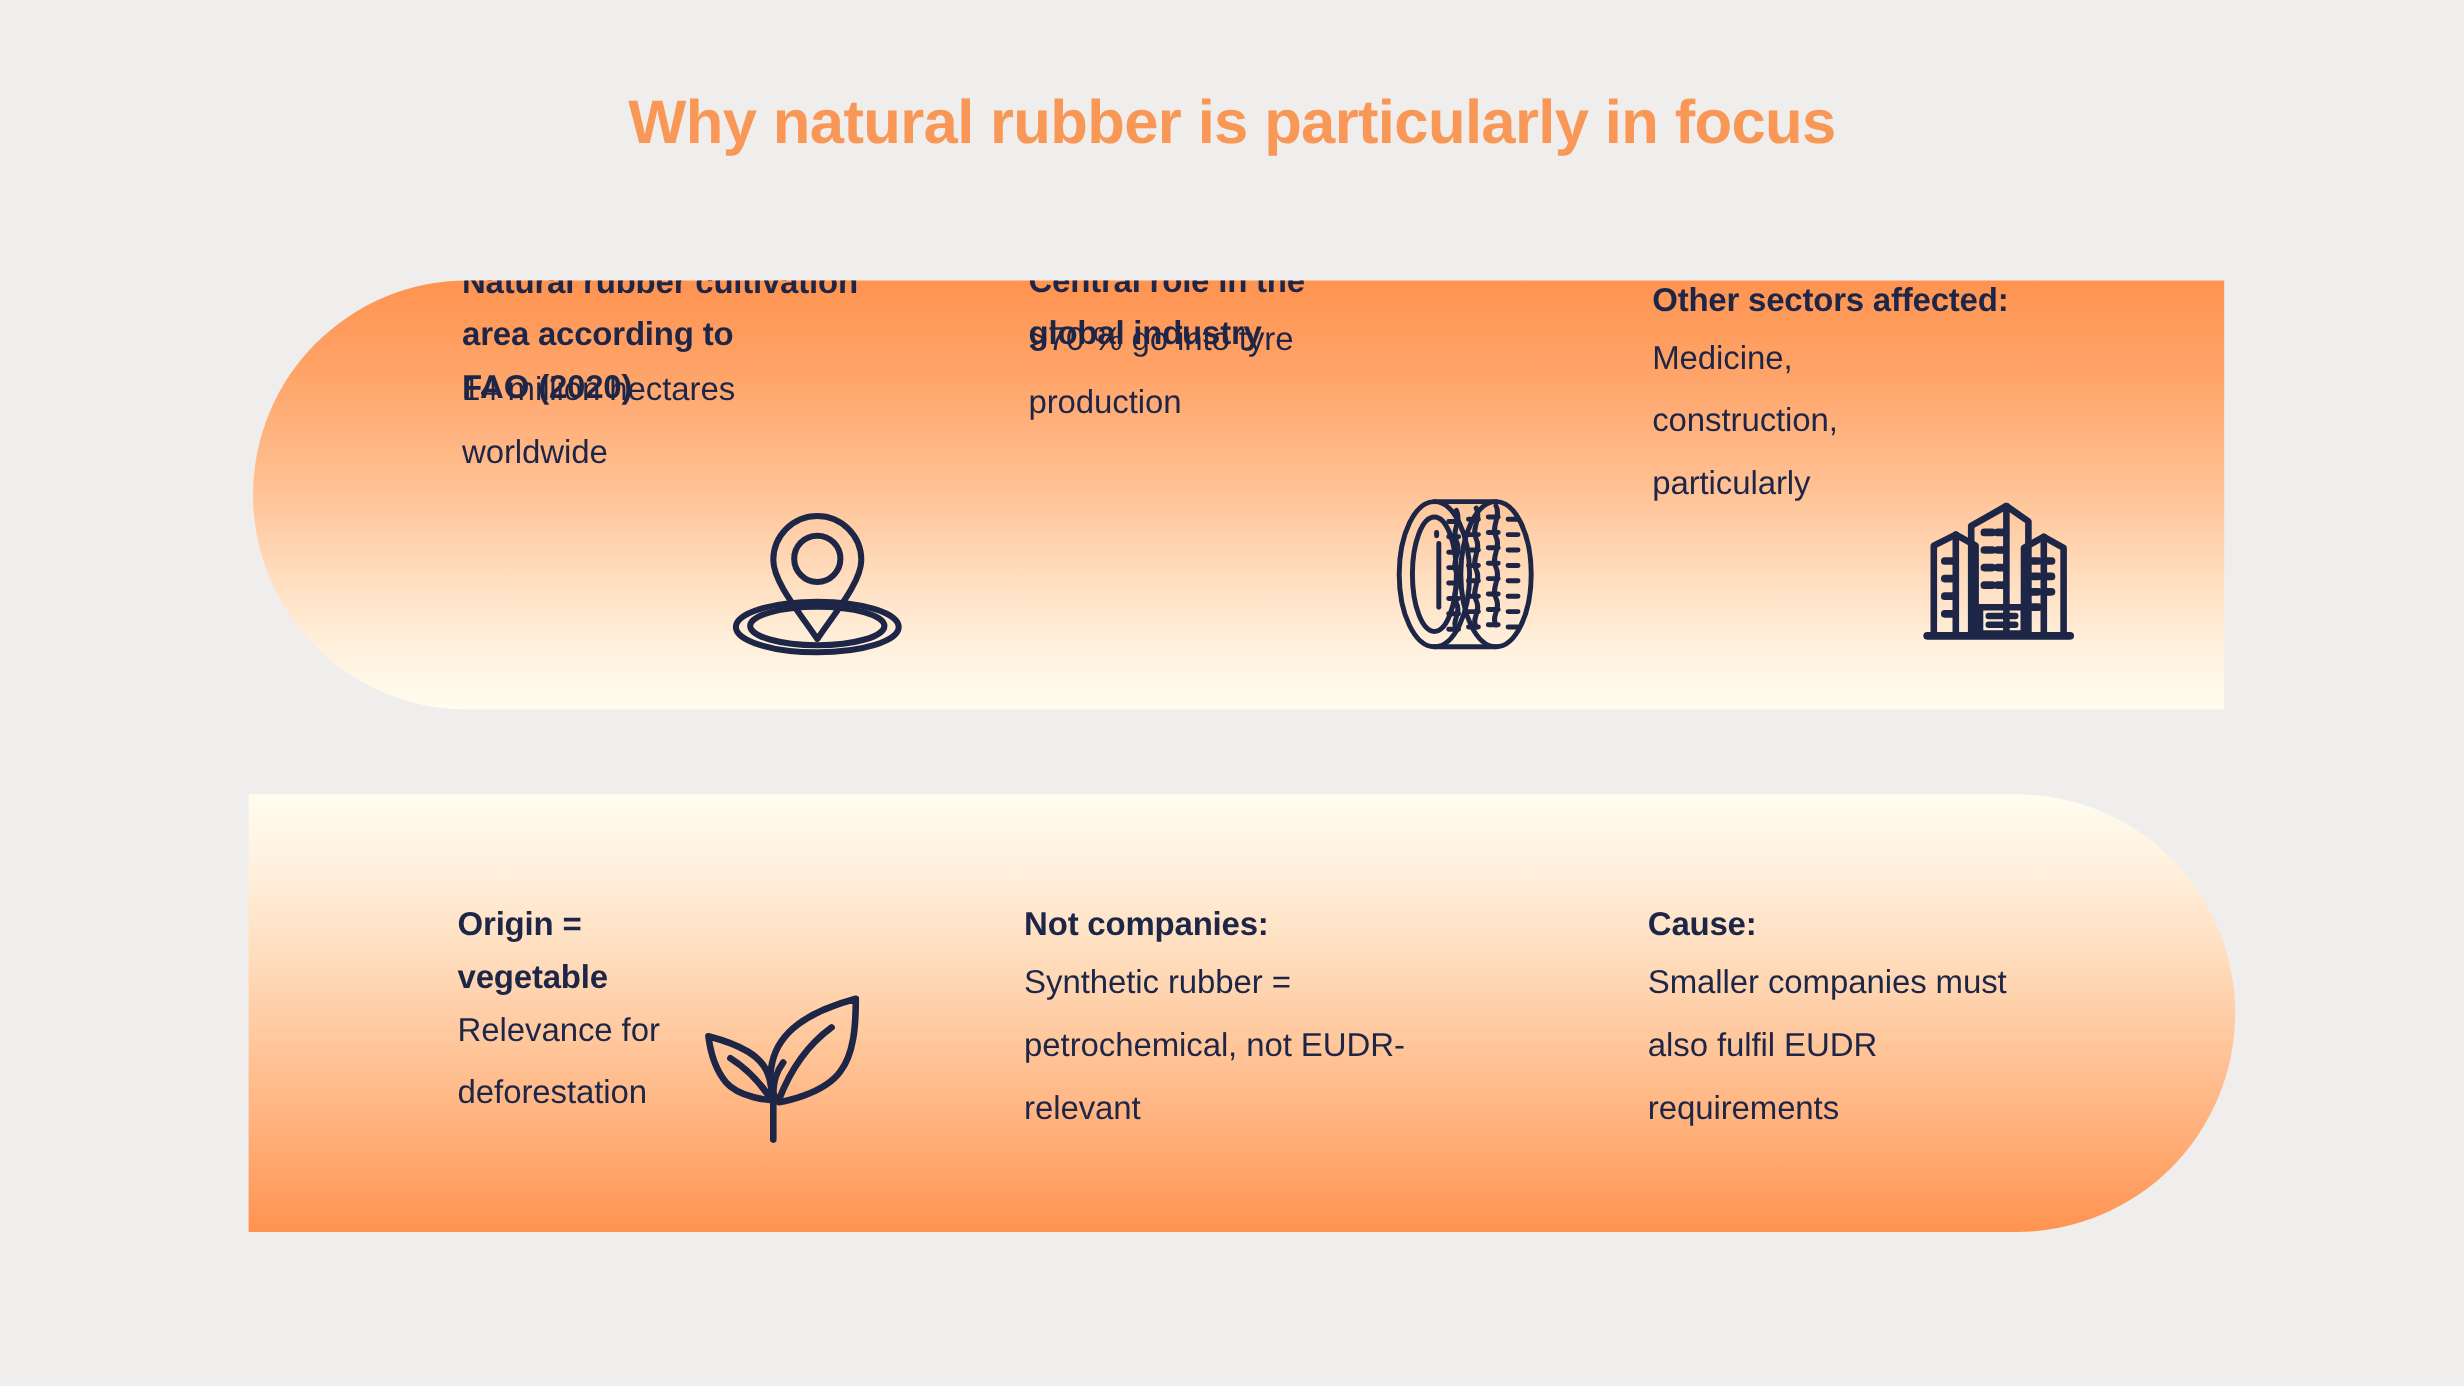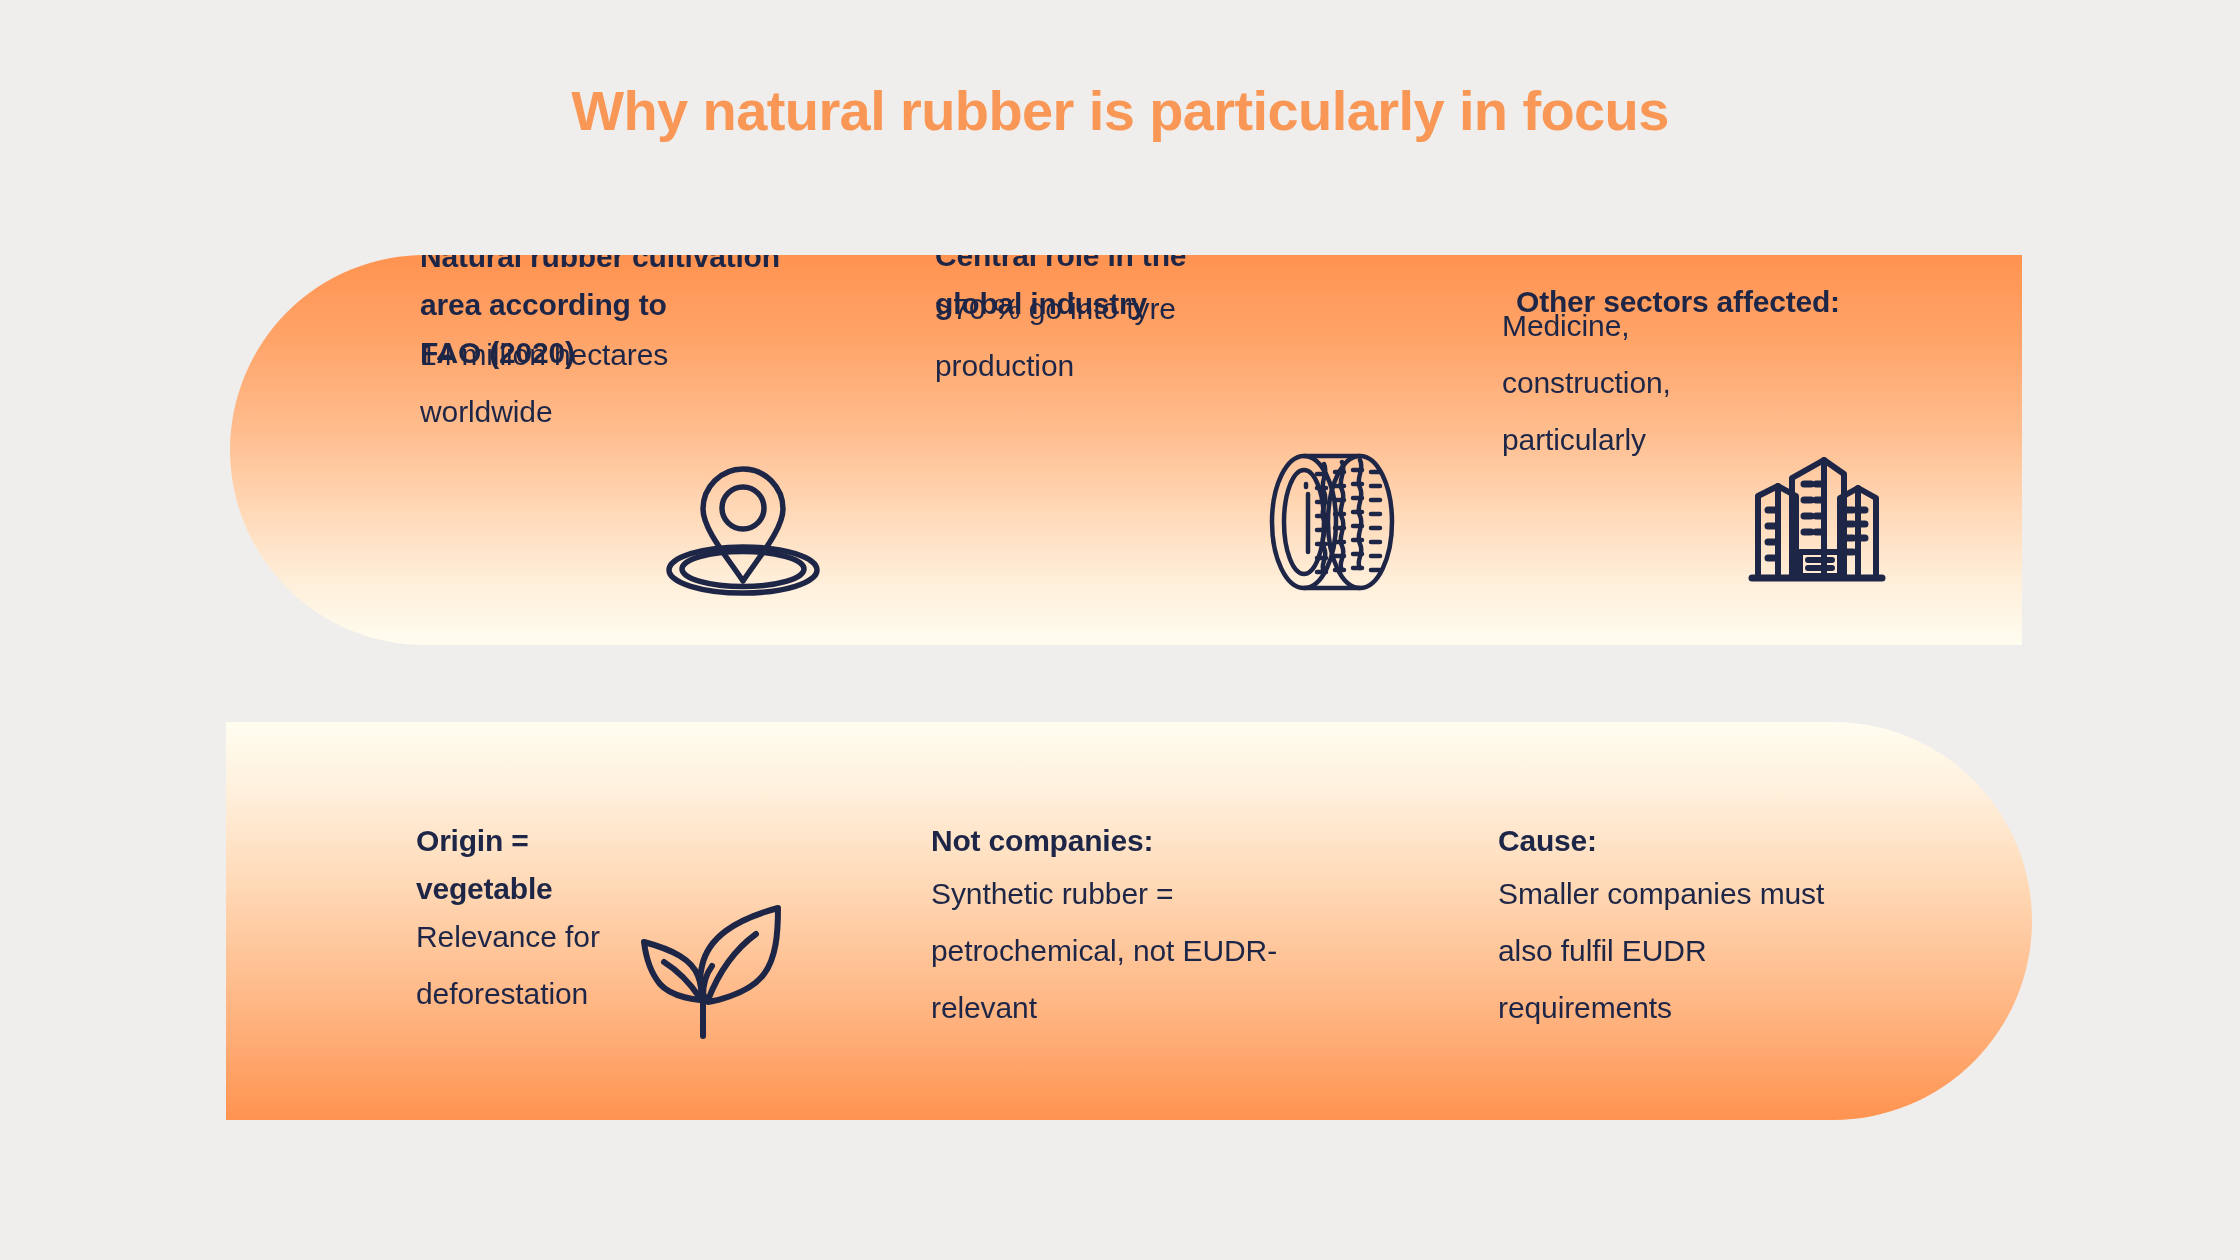--- a/index.html
+++ b/index.html
@@ -109,21 +109,21 @@
     white-space: pre-line;
   }
 
   
   .t1-head { left: 38px; top: -22px; }
   .t1-body { left: 38px; top: 71px; }
 
   .t2-head { left: 0px;  top: -23px; }
   .t2-body { left: 0px;  top: 25px; }
 
-  .t3-head { left: 14px;  top: -5px; margin-top: 28px; }
+  .t3-head { left: 0px;  top: -5px; }
   .t3-body { left: 0px;  top: 42px; }
 
   
   .b1-head { left: 38px; top: 95px; }
   .b1-body { left: 38px; top: 186px; }
 
   .b2-head { left: 0px;  top: 95px; }
   .b2-body { left: 0px;  top: 143px; }
 
   .b3-head { left: 0px;  top: 95px; }

